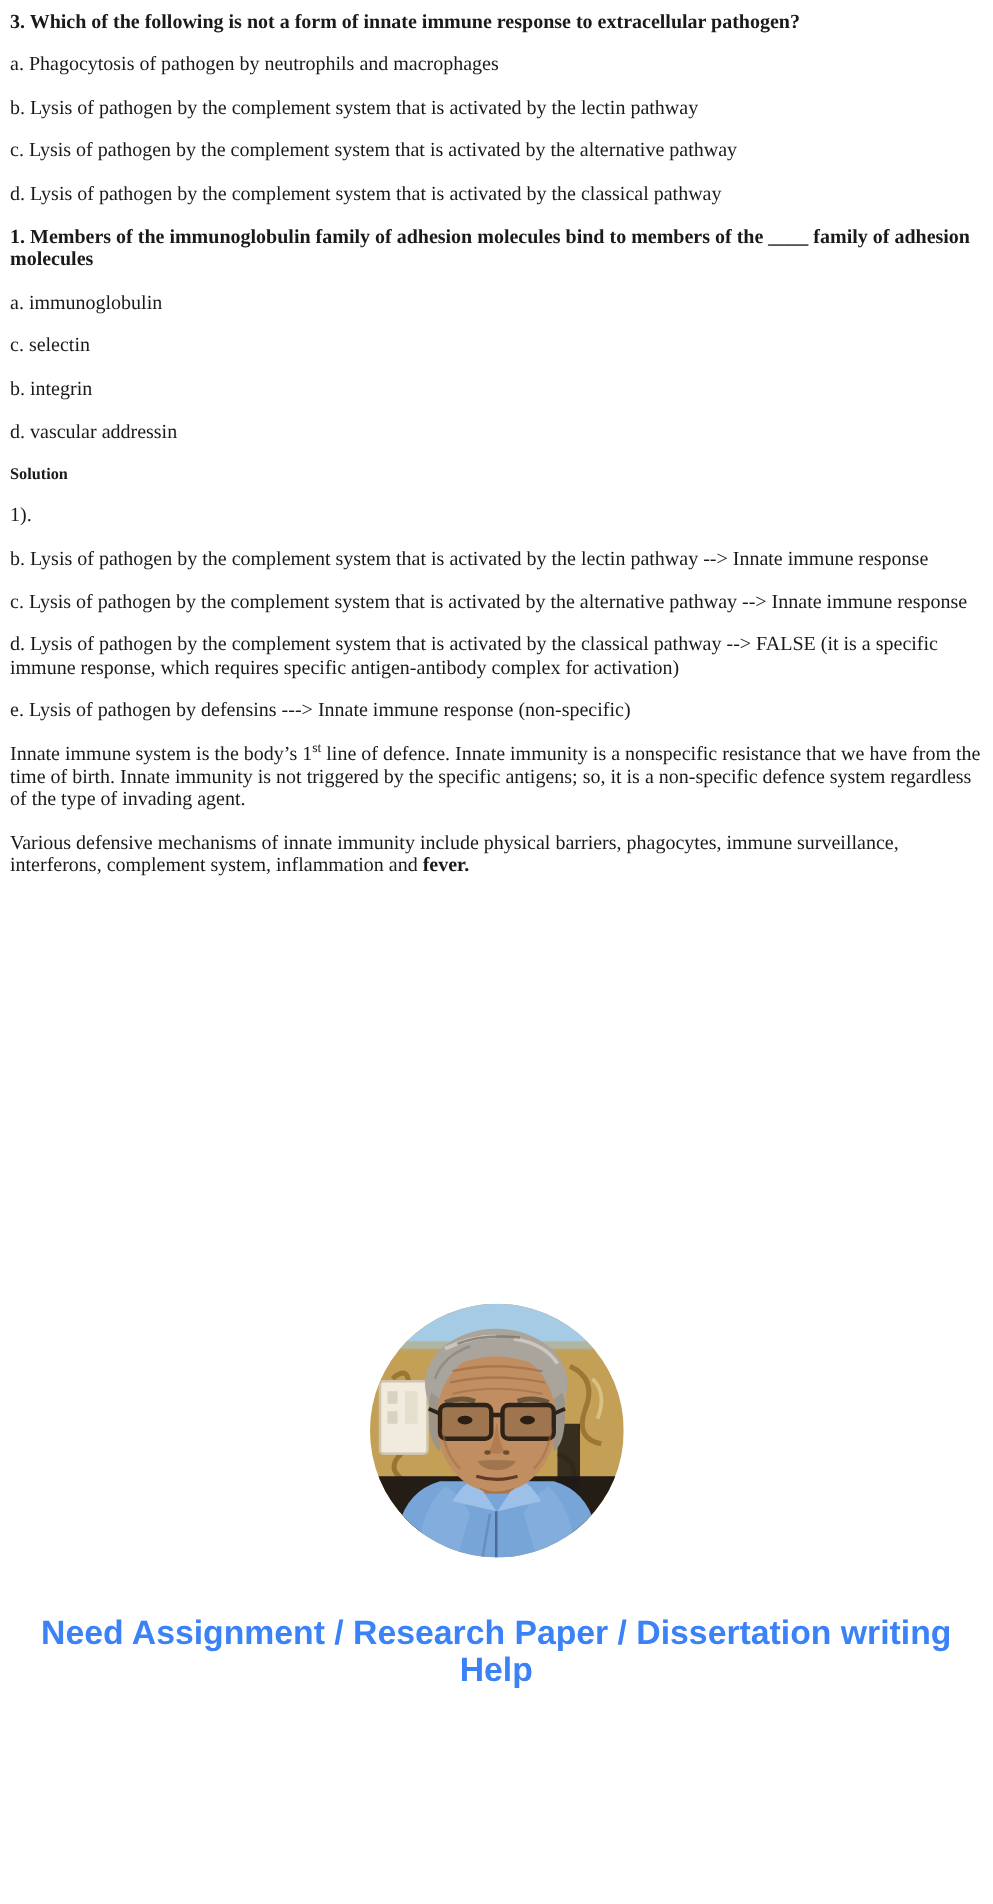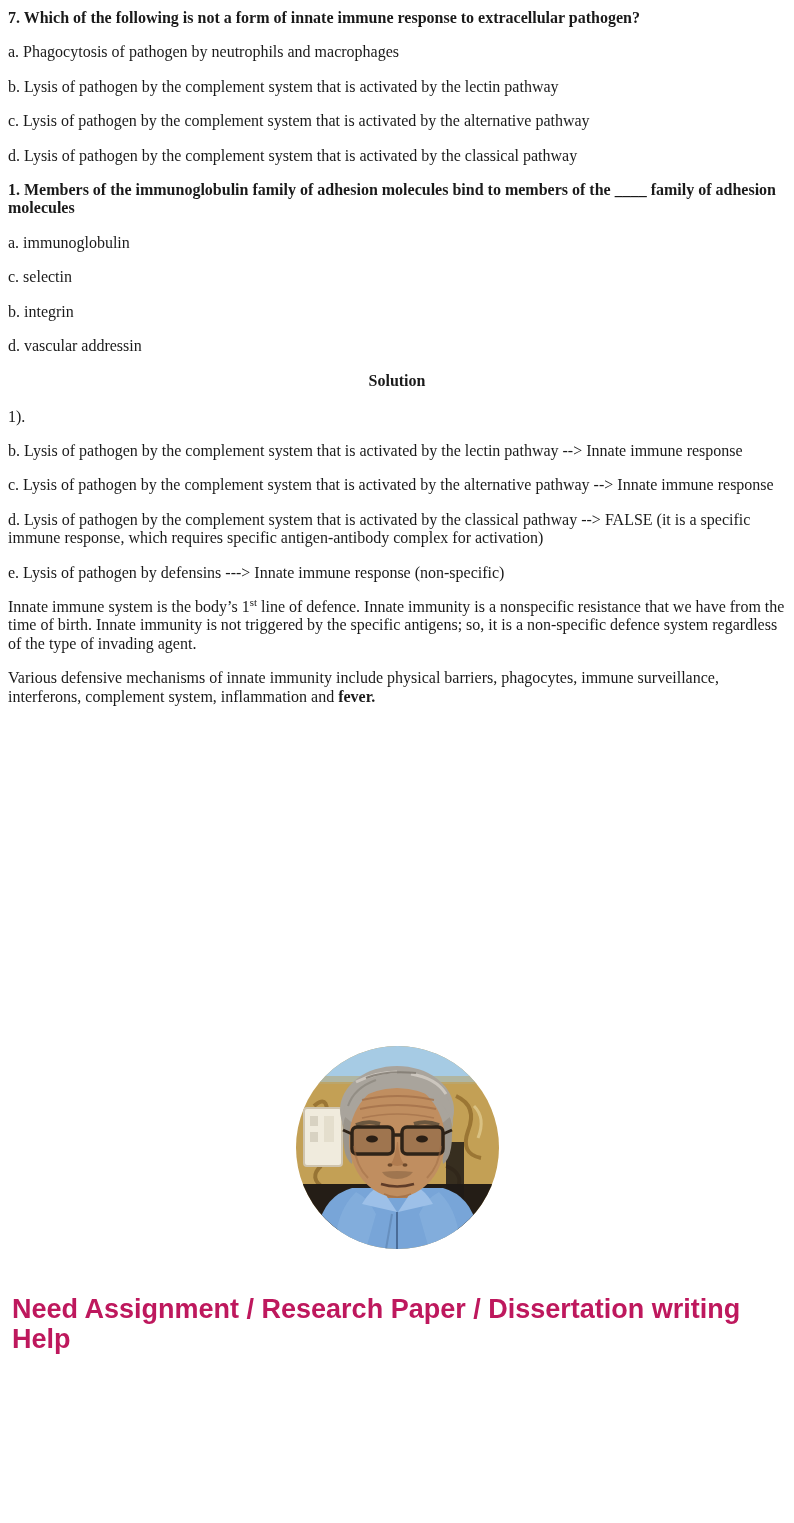--- a/index.html
+++ b/index.html
@@ -12,51 +12,51 @@
     background: #ffffff;
     font-family: "Liberation Serif", "DejaVu Serif", serif;
     font-size: 16px;
     line-height: 1.15;
     color: #1a1a1a;
   }
   .doc p { margin: 16px 0; }
   .doc p.first { margin-top: 0; }
   .q-heading { font-weight: bold; }
   .solution-heading {
-    font-size: 16px;
+    font-size: 13px;
     font-weight: bold;
     margin: 17px 0;
     line-height: 1.15;
-    text-align: center;
   }
   sup { font-size: 68%; line-height: 0; }
   .bold-tail { font-weight: bold; }
 
   .avatar-wrap {
     margin: 340px auto 0;
     width: 203px;
     height: 203px;
   }
   .avatar-wrap svg { display: block; }
 
   .promo {
     margin: 45px auto 0;
     max-width: 770px;
+    text-align: center;
     font-family: "Liberation Sans", "DejaVu Sans", sans-serif;
     font-weight: bold;
     font-size: 27px;
     line-height: 30px;
-    color: #be185d;
+    color: #3b82f6;
   }
 </style>
 </head>
 <body>
 
 <main class="doc">
-  <p class="q-heading first">7. Which of the following is not a form of innate immune response to extracellular pathogen?</p>
+  <p class="q-heading first">3. Which of the following is not a form of innate immune response to extracellular pathogen?</p>
   <p>a. Phagocytosis of pathogen by neutrophils and macrophages</p>
   <p>b. Lysis of pathogen by the complement system that is activated by the lectin pathway</p>
   <p>c. Lysis of pathogen by the complement system that is activated by the alternative pathway</p>
   <p>d. Lysis of pathogen by the complement system that is activated by the classical pathway</p>
 
   <p class="q-heading">1. Members of the immunoglobulin family of adhesion molecules bind to members of the ____ family of adhesion molecules</p>
   <p>a. immunoglobulin</p>
   <p>c. selectin</p>
   <p>b. integrin</p>
   <p>d. vascular addressin</p>

